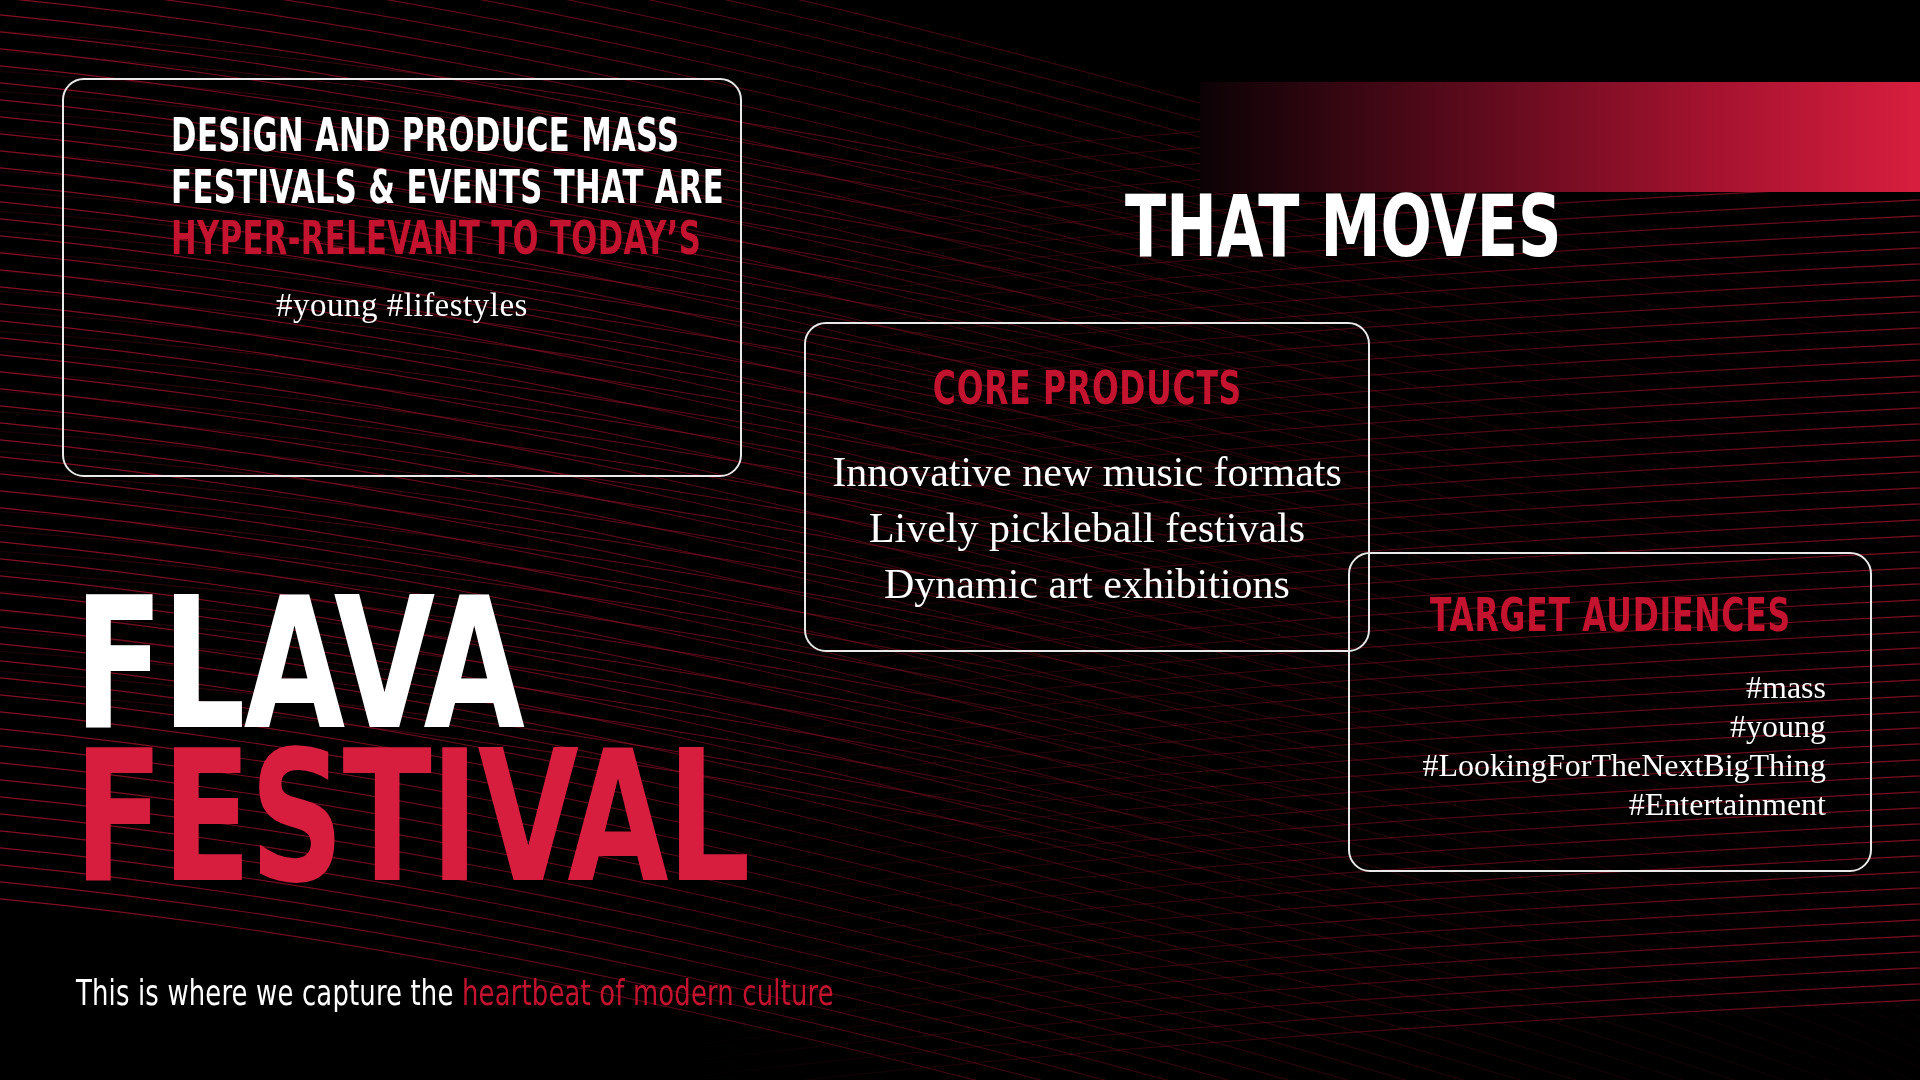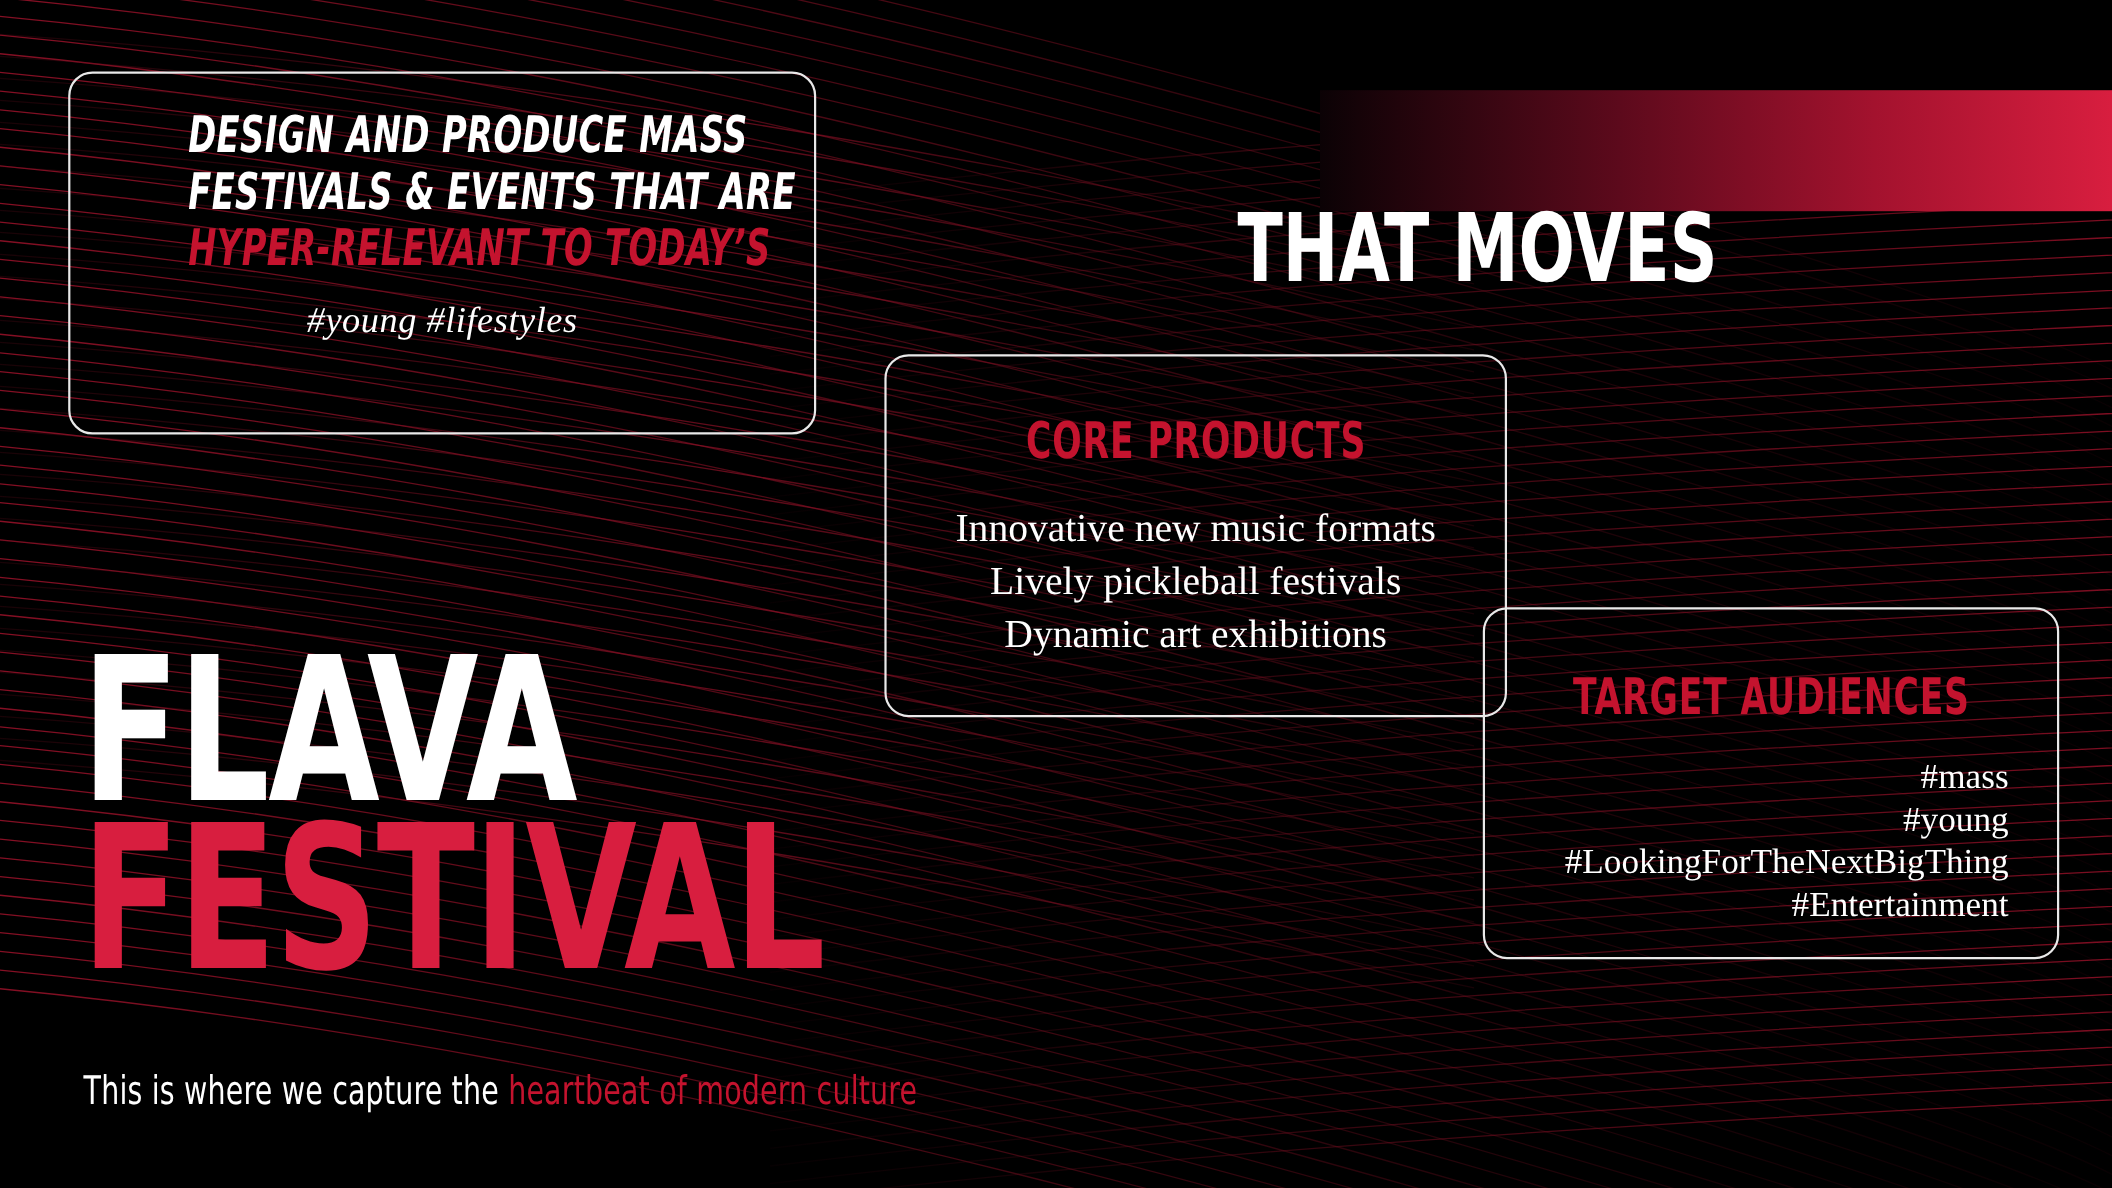--- a/index.html
+++ b/index.html
@@ -8,21 +8,21 @@
 
   #stage{position:absolute;inset:0;width:1920px;height:1080px;background:#000;overflow:hidden;}
 
   
   #bg-texture{position:absolute;inset:0;width:1920px;height:1080px;pointer-events:none;}
 
   
   .card{position:absolute;border:2px solid #e9e9e9;border-radius:22px;box-sizing:border-box;}
 
   
-  #statement-card{left:62px;top:65px;width:680px;height:330px;font-style:italic;}
+  #statement-card{left:62px;top:78px;width:680px;height:399px;}
   .stmt-inner{padding:30px 26px 0 26px;text-align:center;}
   .stmt-line{
     font-family:"Liberation Sans Narrow","DejaVu Sans Condensed","Liberation Sans",sans-serif;
     font-weight:700;font-size:46px;line-height:1.12;letter-spacing:.5px;
     color:#ffffff;transform:scaleX(.74);transform-origin:center center;white-space:nowrap;
   }
   .stmt-line.accent{color:#c4132e;}
   .stmt-tags{
     font-family:"Liberation Serif","DejaVu Serif",serif;
     color:#fff;font-size:33px;margin-top:22px;letter-spacing:.5px;
@@ -42,26 +42,26 @@
   
   #core-card{left:804px;top:322px;width:566px;height:330px;}
   .card-body{position:absolute;inset:0;display:flex;flex-direction:column;
     align-items:center;justify-content:center;text-align:center;}
   .card-title{
     font-family:"Liberation Sans Narrow","DejaVu Sans Condensed","Liberation Sans",sans-serif;
     font-weight:700;font-size:46px;color:#c4132e;letter-spacing:1px;
     transform:scaleX(.76);transform-origin:center;white-space:nowrap;
   }
   .card-list{font-family:"Liberation Serif","DejaVu Serif",serif;color:#fff;
-    font-size:36px;line-height:1.33;margin-top:30px;}
+    font-size:42px;line-height:1.33;margin-top:30px;}
   .card-list div{white-space:nowrap;}
 
   
   #audience-card{left:1348px;top:552px;width:524px;height:320px;}
-  #audience-card .card-body{align-items:stretch;justify-content:flex-start;padding:52px 44px 0 44px;box-sizing:border-box;}
+  #audience-card .card-body{align-items:stretch;justify-content:flex-start;padding:34px 44px 0 44px;box-sizing:border-box;}
   #audience-card .card-title{align-self:center;}
   #audience-card .card-list{text-align:right;margin-top:26px;font-size:32px;line-height:1.22;}
 
   
   #brand{position:absolute;left:74px;top:588px;}
   .brand-word{
     font-family:"Liberation Sans Narrow","DejaVu Sans Condensed","Liberation Sans",sans-serif;
     font-weight:700;font-size:182px;line-height:.84;letter-spacing:-2px;
     display:block;transform:scaleX(.80);transform-origin:left center;white-space:nowrap;
   }

